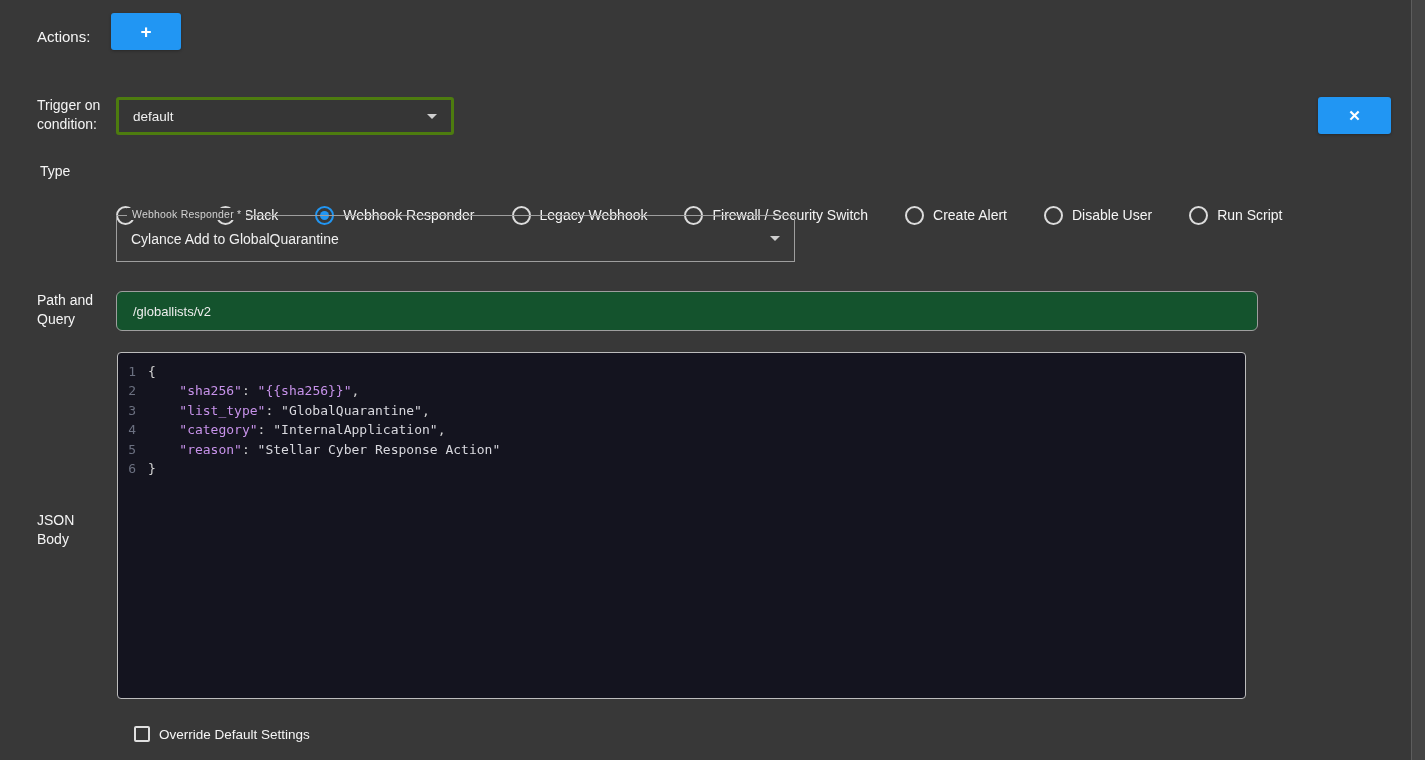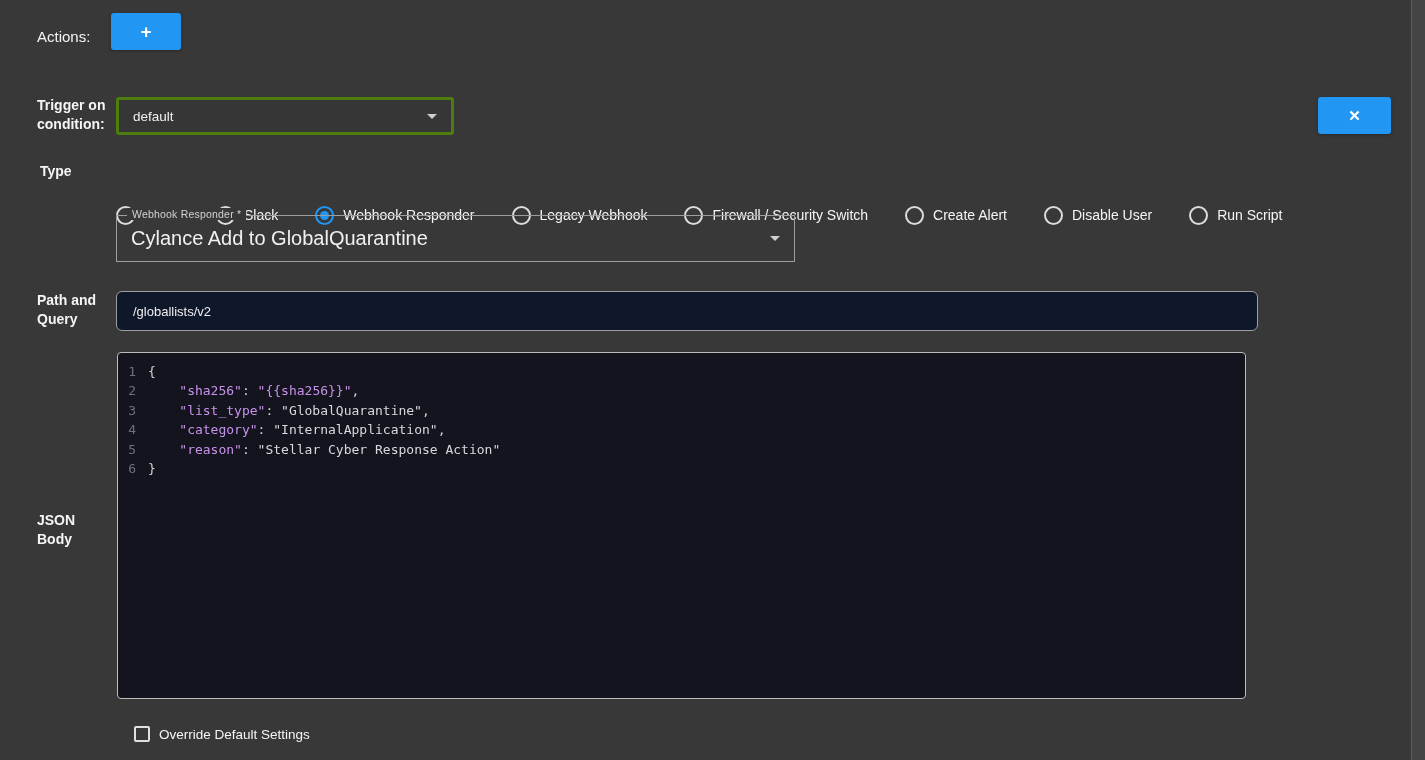--- a/index.html
+++ b/index.html
@@ -7,21 +7,21 @@
   body { font-family: "Liberation Sans", sans-serif; }
   .page {
     position: relative;
     width: 1425px; height: 760px;
     background: #383838;
     overflow: hidden;
     color: #f2f2f2;
   }
   .lbl {
     position: absolute;
-    font-size: 14px; font-weight: 700; color: #f5f5f5;
+    font-size: 14px; font-weight: 400; color: #f5f5f5;
     line-height: 19px;
   }
   
   .actions-label { left: 37px; top: 27px; font-size: 15px; font-weight: 500; }
   .btn-blue {
     position: absolute;
     background: #2196f3; border: none; border-radius: 3px;
     color: #ffffff; cursor: pointer;
     display: flex; align-items: center; justify-content: center;
     box-shadow: 0 1px 3px rgba(0,0,0,0.3);
@@ -74,27 +74,27 @@
     position: absolute; left: 116px; top: 215px; width: 679px; height: 47px;
     background: transparent;
     border: 1px solid #9e9e9e; border-radius: 0;
     display: flex; align-items: center; padding: 0 14px; cursor: pointer;
   }
   .float-label {
     position: absolute; left: 10px; top: -8px;
     background: #383838; padding: 0 5px;
     font-size: 10.5px; color: #d2d2d2; letter-spacing: 0.2px;
   }
-  .webhook-select .select-value { font-size: 20px; }
+  .webhook-select .select-value { font-size: 14px; }
 
   
   .path-label { left: 37px; top: 291px; width: 66px; }
   .path-input {
     position: absolute; left: 116px; top: 291px; width: 1142px; height: 40px;
-    background: #0f172a;
+    background: #14532d;
     border: 1px solid #9e9e9e; border-radius: 6px;
     color: #eeeeee; font-size: 13px; font-family: "Liberation Sans", sans-serif;
     padding: 0 16px; outline: none;
   }
 
   
   .json-label { left: 37px; top: 511px; width: 50px; }
   .editor {
     position: absolute; left: 117px; top: 352px; width: 1129px; height: 347px;
     background: #14141f;

